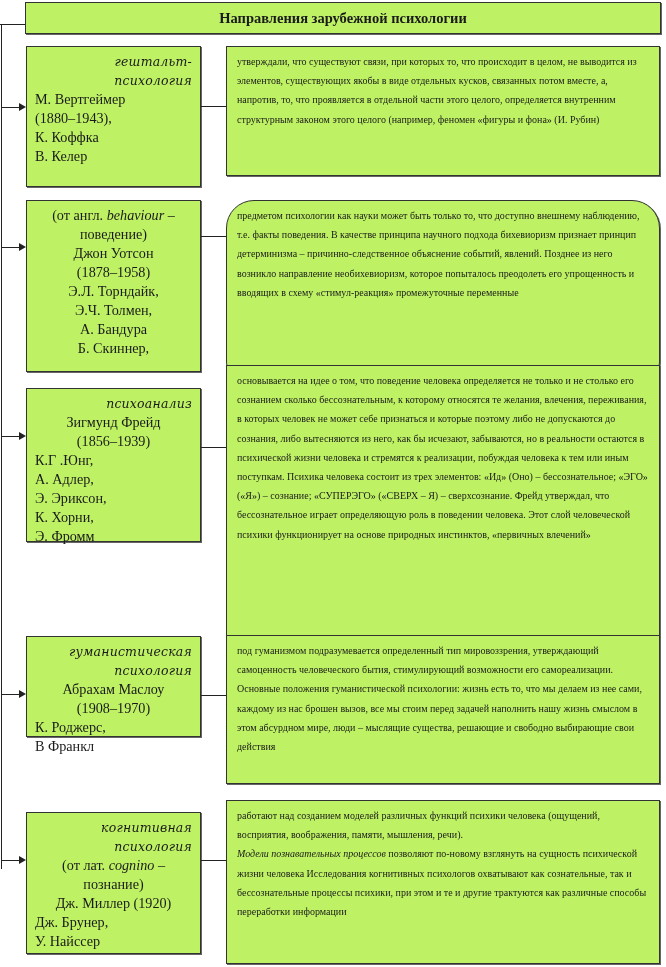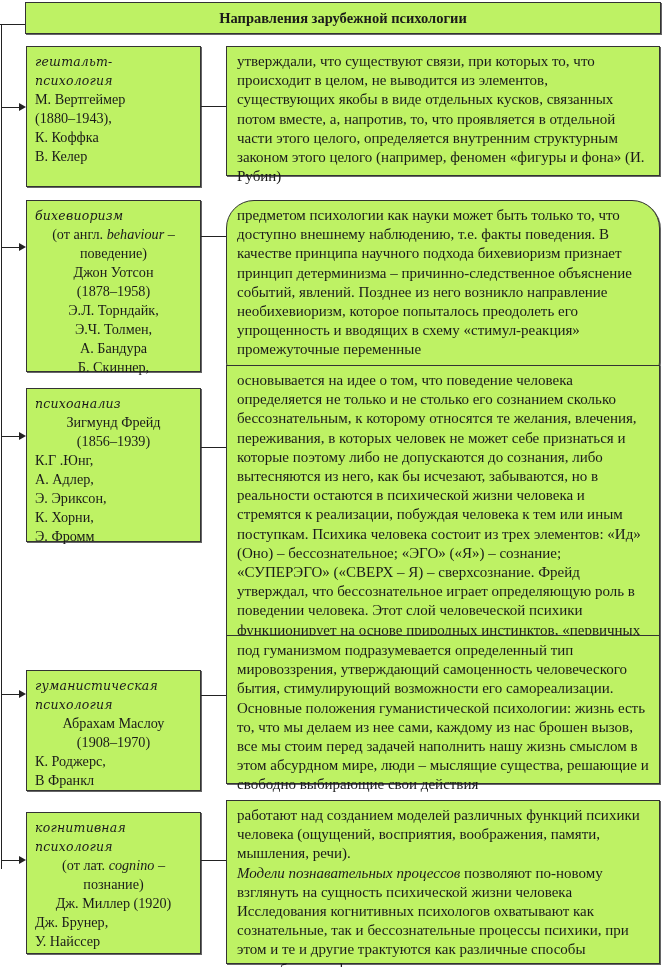--- a/index.html
+++ b/index.html
@@ -4,25 +4,25 @@
   <style>
     html, body { margin: 0; padding: 0; background: #ffffff; }
     body { width: 666px; height: 967px; position: relative; overflow: hidden;
       font-family: "Liberation Serif", "DejaVu Serif", serif; color: #1a1a1a; }
     .box { position: absolute; background: #bef264; border: 1px solid #333;
       box-shadow: 1px 1px 0 #666; box-sizing: border-box; }
     .title-box { left: 25px; top: 2px; width: 636px; height: 32px;
       display: flex; align-items: center; justify-content: center;
       font-size: 14.5px; font-weight: bold; }
     .left { left: 26px; width: 175px; font-size: 14.2px; line-height: 19px; padding: 5px 8px; }
-    .left .it { font-style: italic; text-align: left; display: block; font-family: "DejaVu Serif", serif; font-size: 12.5px; letter-spacing: 0.2px; }
+    .left .it { font-style: italic; text-align: right; display: block; font-family: "DejaVu Serif", serif; font-size: 12.5px; letter-spacing: 0.2px; }
     .left .c { text-align: center; display: block; }
     .left .l { text-align: left; display: block; }
     .left i.inl { font-style: italic; }
-    .right { left: 226px; width: 434px; font-size: 15px; line-height: 19.2px; padding: 5px 10px; }
+    .right { left: 226px; width: 434px; font-size: 10px; line-height: 19.2px; padding: 5px 10px; }
     .right .itx { font-style: italic; }
     .line { position: absolute; background: #222; }
     .arrow { position: absolute; width: 0; height: 0; border-top: 4px solid transparent;
       border-bottom: 4px solid transparent; border-left: 7px solid #222; }
   </style>
 </head>
 <body>
 
 <div class="line" style="left:0px; top:24px; width:25px; height:1px;"></div>
 <div class="line" style="left:1px; top:24px; width:1px; height:845px;"></div>
@@ -42,21 +42,20 @@
   <span class="l">В. Келер</span>
 </div>
 <div class="line" style="left:201px; top:106px; width:25px; height:1px;"></div>
 <div class="box right" style="top:46px; height:130px;">
   <span>утверждали, что существуют связи, при которых то, что происходит в целом, не выводится из элементов, существующих якобы в виде отдельных кусков, связанных потом вместе, а, напротив, то, что проявляется в отдельной части этого целого, определяется внутренним структурным законом этого целого (например, феномен «фигуры и фона» (И. Рубин)</span>
 </div>
 
 <div class="line" style="left:1px; top:247px; width:18px; height:1px;"></div>
 <div class="arrow" style="left:19px; top:243px;"></div>
 <div class="box left" style="top:200px; height:172px; text-align:center;">
-  <span class="it">бихевиоризм</span>
   <span class="c"><span>(от англ. </span><i class="inl">behaviour</i><span> –</span></span>
   <span class="c">поведение)</span>
   <span class="c">Джон Уотсон</span>
   <span class="c">(1878–1958)</span>
   <span class="c">Э.Л. Торндайк,</span>
   <span class="c">Э.Ч. Толмен,</span>
   <span class="c">А. Бандура</span>
   <span class="c">Б. Скиннер,</span>
 </div>
 <div class="line" style="left:201px; top:236px; width:25px; height:1px;"></div>
@@ -76,21 +75,21 @@
   <span class="l">К. Хорни,</span>
   <span class="l">Э. Фромм</span>
 </div>
 <div class="line" style="left:201px; top:447px; width:25px; height:1px;"></div>
 <div class="box right" style="top:365px; height:296px;">
   <span>основывается на идее о том, что поведение человека определяется не только и не столько его сознанием сколько бессознательным, к которому относятся те желания, влечения, переживания, в которых человек не может себе признаться и которые поэтому либо не допускаются до сознания, либо вытесняются из него, как бы исчезают, забываются, но в реальности остаются в психической жизни человека и стремятся к реализации, побуждая человека к тем или иным поступкам. Психика человека состоит из трех элементов: «Ид» (Оно) – бессознательное; «ЭГО» («Я») – сознание; «СУПЕРЭГО» («СВЕРХ – Я) – сверхсознание. Фрейд утверждал, что бессознательное играет определяющую роль в поведении человека. Этот слой человеческой психики функционирует на основе природных инстинктов, «первичных влечений»</span>
 </div>
 
 <div class="line" style="left:1px; top:694px; width:18px; height:1px;"></div>
 <div class="arrow" style="left:19px; top:690px;"></div>
-<div class="box left" style="top:670px; height:121px;">
+<div class="box left" style="top:636px; height:101px;">
   <span class="it">гуманистическая</span>
   <span class="it">психология</span>
   <span class="c">Абрахам Маслоу</span>
   <span class="c">(1908–1970)</span>
   <span class="l">К. Роджерс,</span>
   <span class="l">В Франкл</span>
 </div>
 <div class="line" style="left:201px; top:695px; width:25px; height:1px;"></div>
 <div class="box right" style="top:635px; height:149px;">
   <span>под гуманизмом подразумевается определенный тип мировоззрения, утверждающий самоценность человеческого бытия, стимулирующий возможности его самореализации. Основные положения гуманистической психологии: жизнь есть то, что мы делаем из нее сами,  каждому из нас брошен вызов, все мы стоим перед задачей наполнить нашу жизнь смыслом в этом абсурдном мире, люди – мыслящие существа, решающие и свободно выбирающие свои действия</span>

